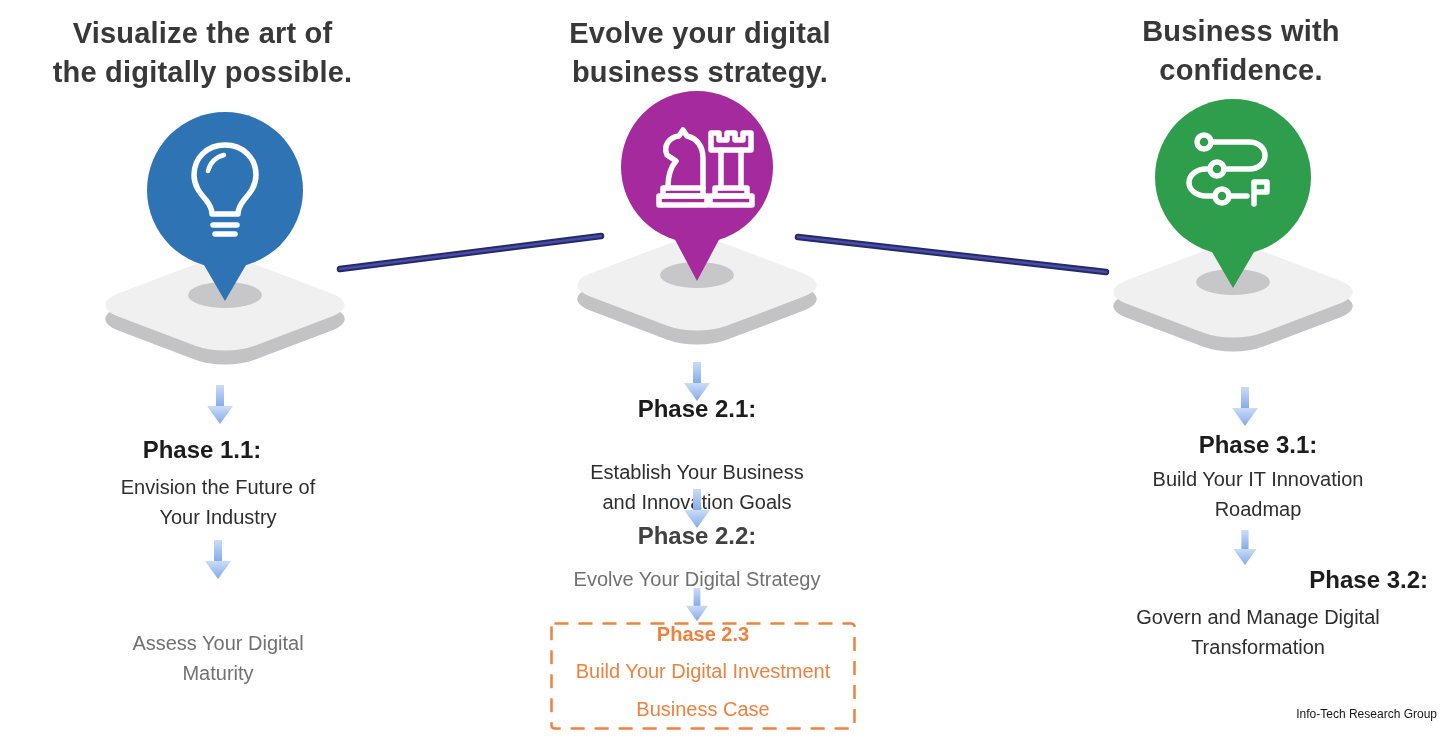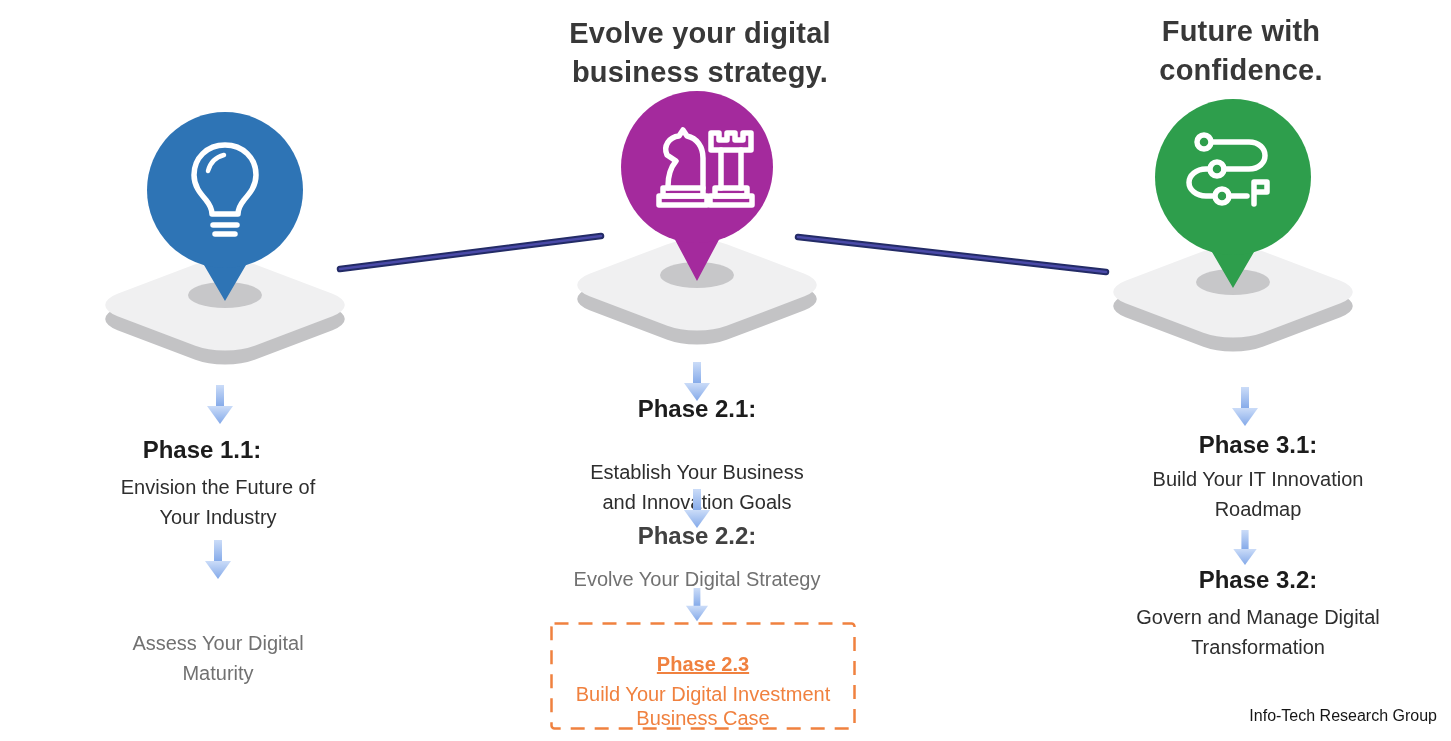--- a/index.html
+++ b/index.html
@@ -21,28 +21,28 @@
   }
   .phase-desc{
     font-size:20px;line-height:30px;text-align:center;
     color:var(--phase-dark-text,#2e2e2e);white-space:pre-line;
   }
   .muted-title{color:var(--phase-muted-title,#414141);}
   .muted-desc{color:var(--phase-muted-text,#717171);margin-top:8px;}
   .phase-box{position:absolute;}
   .phase-box .box-title{
     font-weight:bold;font-size:20px;line-height:24px;text-align:center;
-    color:var(--highlight-orange,#F0813F);margin-top:30px;text-decoration:underline;
+    color:var(--highlight-orange,#F0813F);margin-top:0;
   }
   .phase-box .box-desc{
-    font-size:20px;line-height:24px;text-align:center;
+    font-size:20px;line-height:38px;text-align:center;
     color:var(--highlight-orange,#F0813F);white-space:pre-line;margin-top:6px;
   }
   .credit{
-    position:absolute;font-size:16px;color:#151515;
+    position:absolute;font-size:12px;color:#151515;
   }
   .platform-top{fill:var(--platform-top,#F0F0F1);}
   .platform-side{fill:var(--platform-side,#C3C3C5);}
   .shadow-ellipse{fill:var(--shadow-gray,#C7C7C9);}
   .pin-blue{fill:var(--pin-blue,#2E74B5);}
   .pin-magenta{fill:var(--pin-magenta,#A42A9D);}
   .pin-green{fill:var(--pin-green,#2E9E4C);}
   .icon-stroke{fill:none;stroke:#ffffff;stroke-width:5.5;stroke-linecap:round;stroke-linejoin:round;}
   .icon-stroke-thin{fill:none;stroke:#ffffff;stroke-width:4.5;stroke-linecap:round;stroke-linejoin:round;}
   .conn-outer{stroke:var(--connector-outer,#232B66);stroke-width:6.5;stroke-linecap:round;}
@@ -66,20 +66,22 @@
     <g>
       <line class="conn-outer" x1="340" y1="269" x2="601" y2="236"></line>
       <line class="conn-core" x1="340" y1="269" x2="601" y2="236"></line>
     </g>
     <g>
       <line class="conn-outer" x1="798" y1="237" x2="1106" y2="272"></line>
       <line class="conn-core" x1="798" y1="237" x2="1106" y2="272"></line>
     </g>
   </svg>
 
+  <div class="abs col-heading" style="left:10px;top:14px;width:385px;">Visualize the art of
+the digitally possible.</div>
 
   <svg class="pin-svg" style="left:75px;top:105px;" width="300" height="290" viewBox="0 0 300 290">
     <g>
       <rect class="platform-side" x="-97" y="-97" width="194" height="194" rx="42" transform="translate(150,214) scale(1,0.38) rotate(45)"></rect>
       <rect class="platform-top" x="-97" y="-97" width="194" height="194" rx="42" transform="translate(150,200) scale(1,0.38) rotate(45)"></rect>
       <ellipse class="shadow-ellipse" cx="150" cy="190" rx="37" ry="13"></ellipse>
     </g>
     <g>
       <path class="pin-blue" d="M150,196 L115,136 A78,78 0 0 0 185,136 Z"></path>
       <circle class="pin-blue" cx="150" cy="85" r="78"></circle>
@@ -157,21 +159,21 @@
 
   <div class="phase-box" style="left:550px;top:622px;width:306px;height:108px;">
     <svg width="306" height="108" viewBox="0 0 306 108" style="position:absolute;left:0;top:0;">
       <rect x="1.5" y="1.5" width="303" height="105" rx="3" fill="none" style="stroke:var(--highlight-orange,#F0813F)" stroke-width="2.5" stroke-dasharray="14 10"></rect>
     </svg>
     <div class="box-title" style="position:relative;">Phase 2.3</div>
     <div class="box-desc" style="position:relative;">Build Your Digital Investment
 Business Case</div>
   </div>
 
-  <div class="abs col-heading" style="left:1055px;top:12px;width:372px;">Future with
+  <div class="abs col-heading" style="left:1055px;top:12px;width:372px;">Business with
 confidence.</div>
 
   <svg class="pin-svg" style="left:1083px;top:92px;" width="300" height="290" viewBox="0 0 300 290">
     <g>
       <rect class="platform-side" x="-97" y="-97" width="194" height="194" rx="42" transform="translate(150,214) scale(1,0.38) rotate(45)"></rect>
       <rect class="platform-top" x="-97" y="-97" width="194" height="194" rx="42" transform="translate(150,200) scale(1,0.38) rotate(45)"></rect>
       <ellipse class="shadow-ellipse" cx="150" cy="190" rx="37" ry="13"></ellipse>
     </g>
     <g>
       <path class="pin-green" d="M150,196 L115,136 A78,78 0 0 0 185,136 Z"></path>
@@ -195,19 +197,19 @@
 
   <div class="abs phase-title" style="left:1088px;top:433px;width:340px;">Phase 3.1:</div>
   <div class="abs phase-desc" style="left:1088px;top:464px;width:340px;">Build Your IT Innovation
 Roadmap</div>
 
   <svg class="flow-arrow" style="left:1232px;top:530px;" width="26" height="36" viewBox="0 0 26 40">
     <rect x="9" y="0" width="8" height="22" fill="url(#arrowGrad)"></rect>
     <polygon points="0,21 26,21 13,39" fill="url(#arrowGrad)"></polygon>
   </svg>
 
-  <div class="abs phase-title" style="left:1088px;top:568px;width:340px;">Phase 3.2:</div>
+  <div class="abs phase-title" style="left:1088px;top:568px;width:340px;text-align:right;">Phase 3.2:</div>
   <div class="abs phase-desc" style="left:1088px;top:602px;width:340px;">Govern and Manage Digital
 Transformation</div>
 
   <div class="credit" style="top:707px;right:14px;">Info-Tech Research Group</div>
 
 </div>
 
 </body></html>

